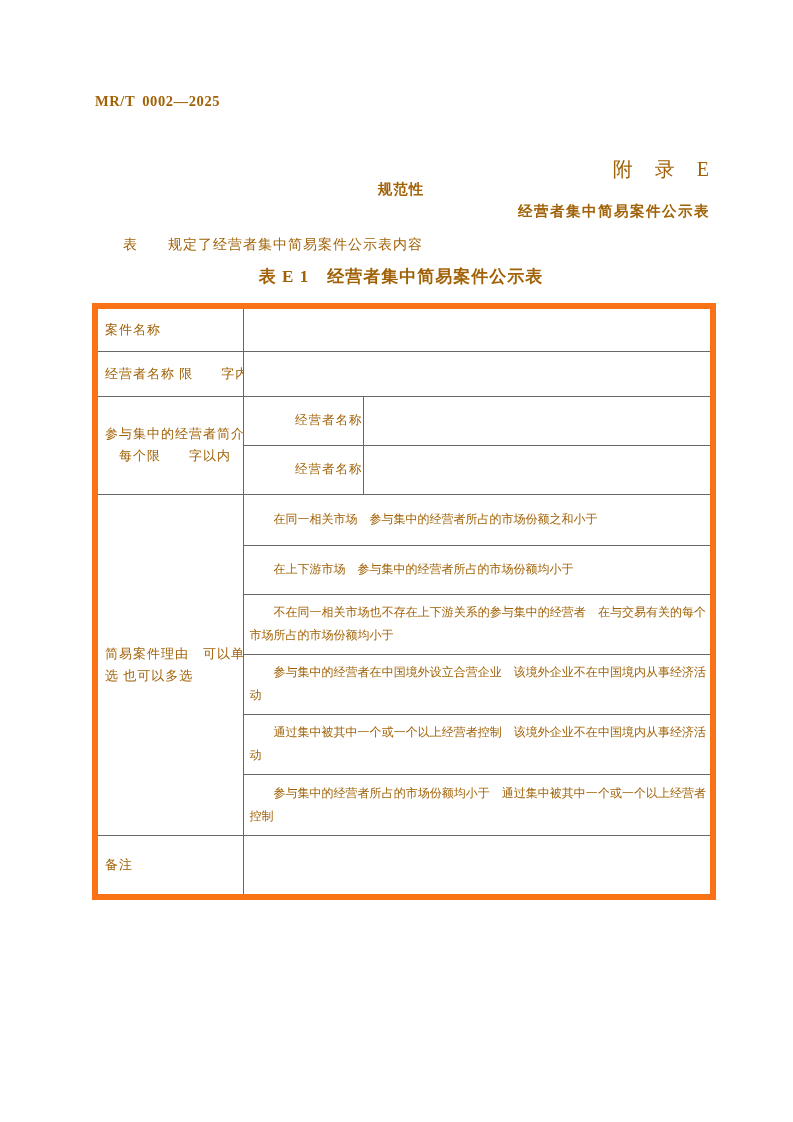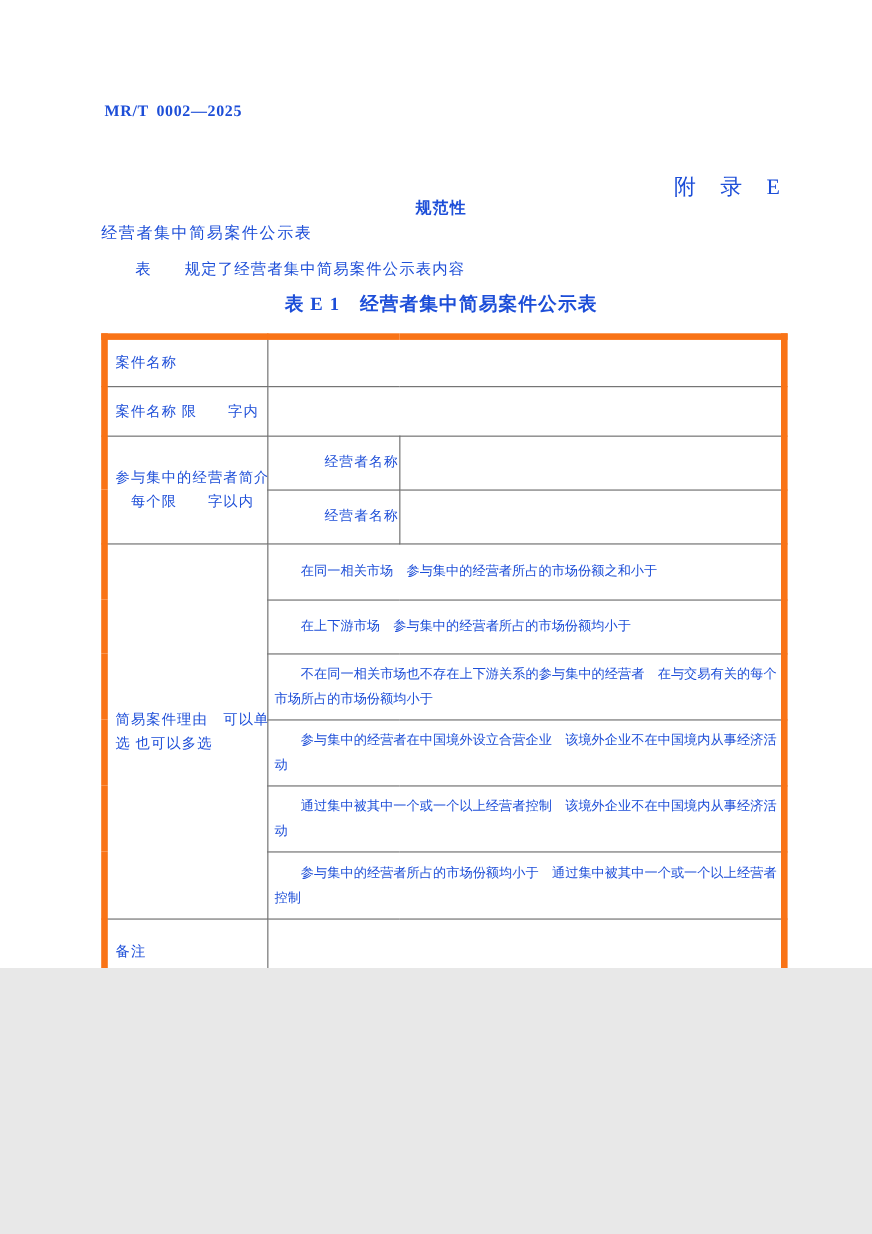--- a/index.html
+++ b/index.html
@@ -1,24 +1,24 @@
 <!DOCTYPE html>
 <html><head>
 <meta charset="utf-8">
 <style>
   * { margin: 0; padding: 0; box-sizing: border-box; }
   html, body { background: #e8e8e8; }
   .page {
     position: relative;
     width: 793px;
-    height: 880px;
+    height: 1122px;
     margin: 0 auto;
     background: #ffffff;
     font-family: "Liberation Serif", "DejaVu Serif", serif;
-    color: #1d4ed8;
+    color: #a16207;
     overflow: hidden;
   }
   .doc-number {
     position: absolute;
     left: 95px;
     top: 93px;
     font-size: 14.5px;
     font-weight: bold;
     letter-spacing: 0.6px;
     word-spacing: 3px;
@@ -44,23 +44,23 @@
     width: 100%;
     text-align: center;
     font-size: 14.5px;
     font-weight: bold;
     letter-spacing: 1px;
   }
   .h-formname {
     position: absolute;
     top: 202px;
     width: 100%;
-    text-align: left;
+    text-align: right;
     font-size: 14.5px;
-    font-weight: normal;
+    font-weight: bold;
     letter-spacing: 1.5px;
   }
   .intro {
     position: absolute;
     top: 236px;
     width: 100%;
     padding-left: 31px;
     font-size: 14px;
     letter-spacing: 1px;
   }
@@ -141,21 +141,21 @@
         <col style="width:148px">
         <col style="width:120px">
         <col style="width:350px">
       </colgroup>
       <tbody>
         <tr class="r-case">
           <td class="lab">案件名称</td>
           <td class="val" colspan="2"></td>
         </tr>
         <tr class="r-trans">
-          <td class="lab">案件名称 限　　字内</td>
+          <td class="lab">经营者名称 限　　字内</td>
           <td class="val" colspan="2"></td>
         </tr>
         <tr class="r-op1">
           <td class="lab" rowspan="2">参与集中的经营者简介
 　每个限　　字以内</td>
           <td class="opname">经营者名称</td>
           <td class="val"></td>
         </tr>
         <tr class="r-op2">
           <td class="opname">经营者名称</td>

